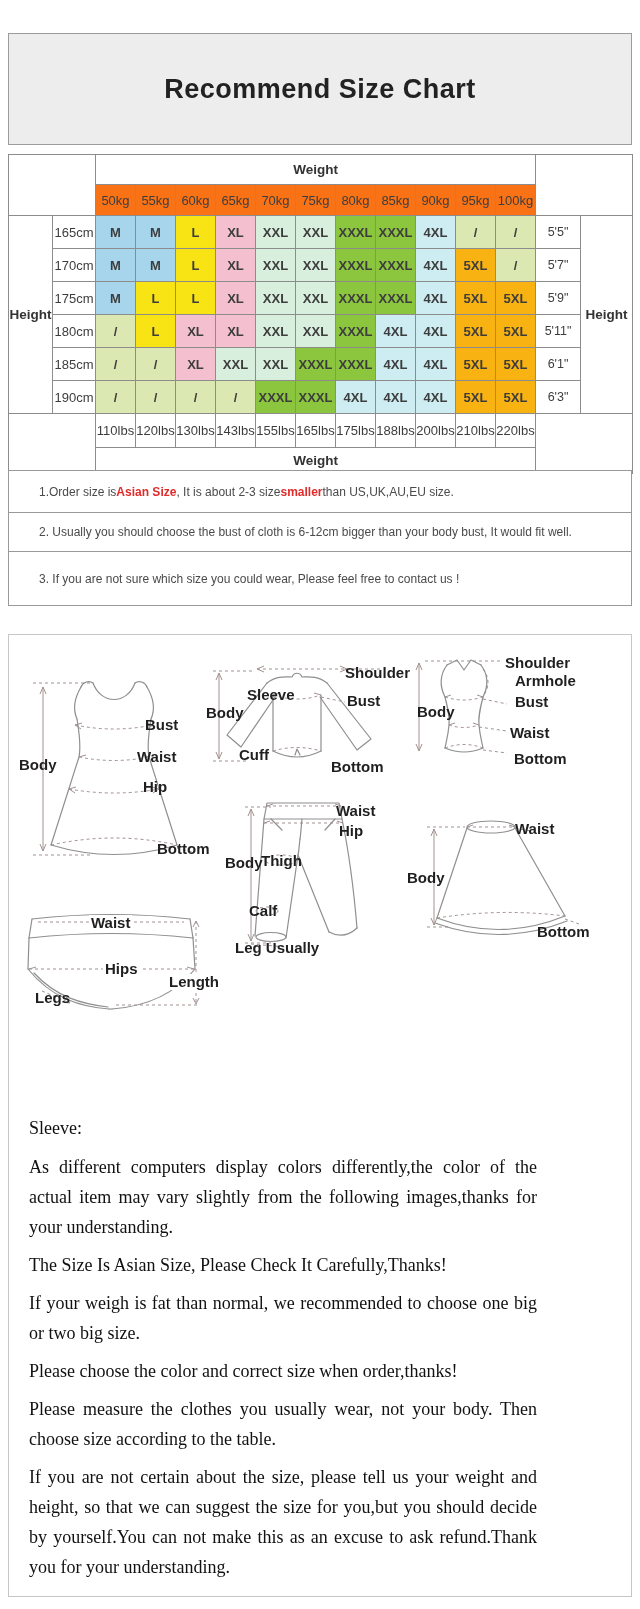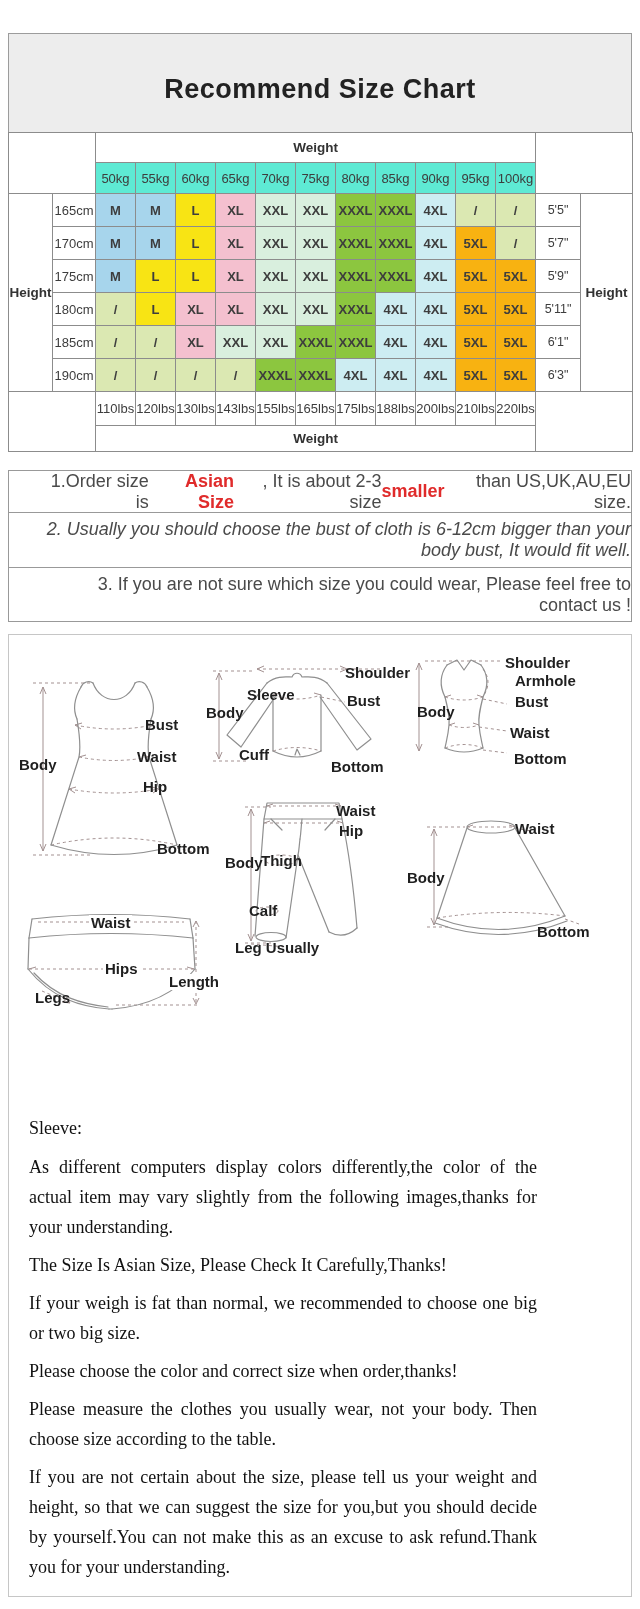--- a/index.html
+++ b/index.html
@@ -1,37 +1,37 @@
 <!DOCTYPE html>
 <html><head>
 <meta charset="utf-8">
 <style>
   html,body{margin:0;padding:0;background:#fff;}
   #page{position:relative;width:640px;height:1609px;background:#fff;font-family:"Liberation Sans",sans-serif;overflow:hidden;}
   
   #title-box{position:absolute;left:8px;top:33px;width:622px;height:110px;background:#ededed;border:1px solid #9c9c9c;display:flex;align-items:center;justify-content:center;}
   #title-box h1{margin:0;font-size:27px;font-weight:bold;color:#222;letter-spacing:.5px;}
   
-  #size-table{position:absolute;left:8px;top:132px;width:624px;border-collapse:collapse;table-layout:fixed;}
+  #size-table{position:absolute;left:8px;top:154px;width:624px;border-collapse:collapse;table-layout:fixed;}
   #size-table td{border:1px solid #8c8c8c;text-align:center;vertical-align:middle;font-size:13px;color:#3d3d3d;padding:0;overflow:hidden;white-space:nowrap;}
   #size-table td.wh{font-weight:bold;font-size:13.5px;color:#333;height:29px;background:#fff;}
-  #size-table td.kg{height:30px;background:#5eead4;margin-top:40px;}
+  #size-table td.kg{height:30px;background:#f97316;margin-top:40px;}
   #size-table td.hh{font-weight:bold;font-size:13.5px;color:#333;background:#fff;}
   #size-table td.cm{height:32px;background:#fff;}
   #size-table td.sz{font-weight:600;}
   #size-table td.ft{font-size:12.5px;}
   #size-table td.lbs{height:33px;background:#fff;}
   #size-table td.wf{height:25px;font-weight:bold;font-size:13.5px;color:#333;background:#fff;}
   #size-table td.c0{background:#fff;}
   
   #order-notes{position:absolute;left:8px;top:470px;width:624px;}
-  .order-note{box-sizing:border-box;border:1px solid #999;background:#fff;width:624px;display:flex;align-items:center;padding-left:30px;font-size:18px;color:#4a4a4a;margin-top:-1px;text-align:right;}
+  .order-note{box-sizing:border-box;border:1px solid #999;background:#fff;width:624px;display:flex;align-items:center;padding-left:30px;font-size:12px;color:#4a4a4a;margin-top:-1px;}
   .order-note:first-child{margin-top:0;}
   .order-note .red{color:#e02b2b;font-weight:bold;}
-  .on1{height:43px;} .on2{height:56px;font-style:italic;} .on3{height:55px;}
+  .on1{height:43px;} .on2{height:40px;} .on3{height:55px;}
   
   #diagram-box{position:absolute;left:8px;top:634px;width:622px;height:961px;border:1px solid #c6c6c6;background:#fff;}
   #diagram-box svg{position:absolute;overflow:visible;}
   .garm{fill:none;stroke:#8f8f8f;stroke-width:1.2;stroke-linecap:round;stroke-linejoin:round;}
   .meas{fill:none;stroke:#a39191;stroke-width:1;}
   .dash{stroke-dasharray:3 3;}
   .dlabel{position:absolute;font-size:15px;font-weight:600;color:#1f1f1f;white-space:nowrap;line-height:16px;}
   .dlabel.bg{background:#fff;padding:0 2px;}
   
   #notes{position:absolute;left:20px;top:478px;width:508px;font-family:"Liberation Serif",serif;color:#111;}

